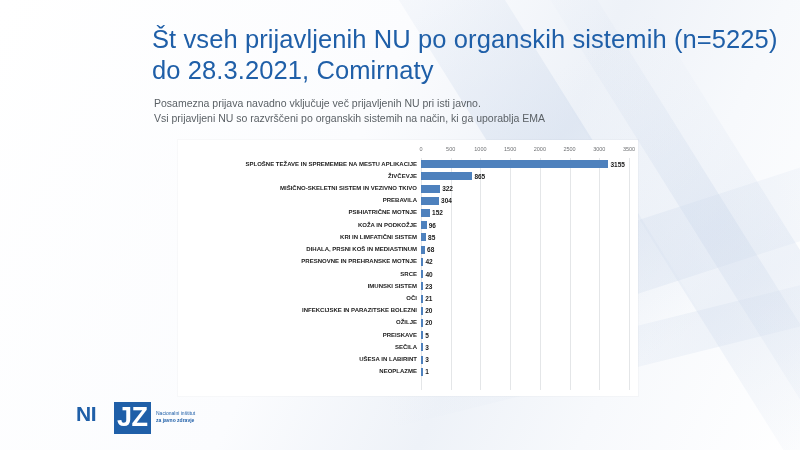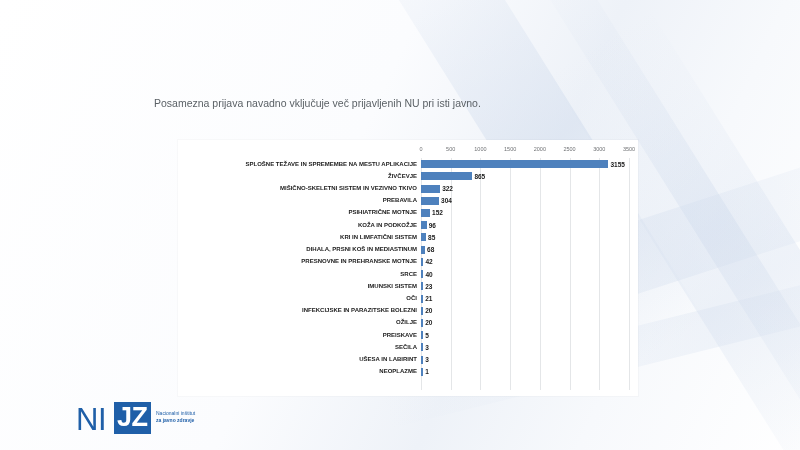--- a/index.html
+++ b/index.html
@@ -153,22 +153,22 @@
   .logo {
     position: absolute;
     left: 76px;
     top: 402px;
     width: 150px;
     height: 34px;
   }
   .logo-ni {
     position: absolute;
     left: 0; top: 0;
-    font-size: 31px;
-    font-weight: normal;
+    font-size: 21px;
+    font-weight: bold;
     color: #1F5FA8;
     letter-spacing: -0.5px;
   }
   .logo-jz {
     position: absolute;
     left: 38px; top: 0;
     background: #1F5FA8;
     color: #ffffff;
     font-size: 27px;
     font-weight: bold;
@@ -190,23 +190,25 @@
 <body>
 
 <div id="slide">
 
   <div class="streak s1"></div>
   <div class="streak s2"></div>
   <div class="streak s3"></div>
   <div class="streak s4"></div>
   <div class="streak s5"></div>
 
+  <div class="title">Št vseh prijavljenih NU po organskih sistemih (n=5225) do 28.3.2021, Comirnaty</div>
 
   <div class="subtitle">
     <div>Posamezna prijava navadno vključuje več prijavljenih NU pri isti javno.</div>
+    <div>Vsi prijavljeni NU so razvrščeni po organskih sistemih na način, ki ga uporablja EMA</div>
   </div>
 
   <div class="chart-card">
     <div class="plot">
       <div class="axis-top" id="axis-top">
           <span style="left: 0px;">0</span>
           <span style="left: 29.7143px;">500</span>
           <span style="left: 59.4286px;">1000</span>
           <span style="left: 89.1429px;">1500</span>
           <span style="left: 118.857px;">2000</span>

